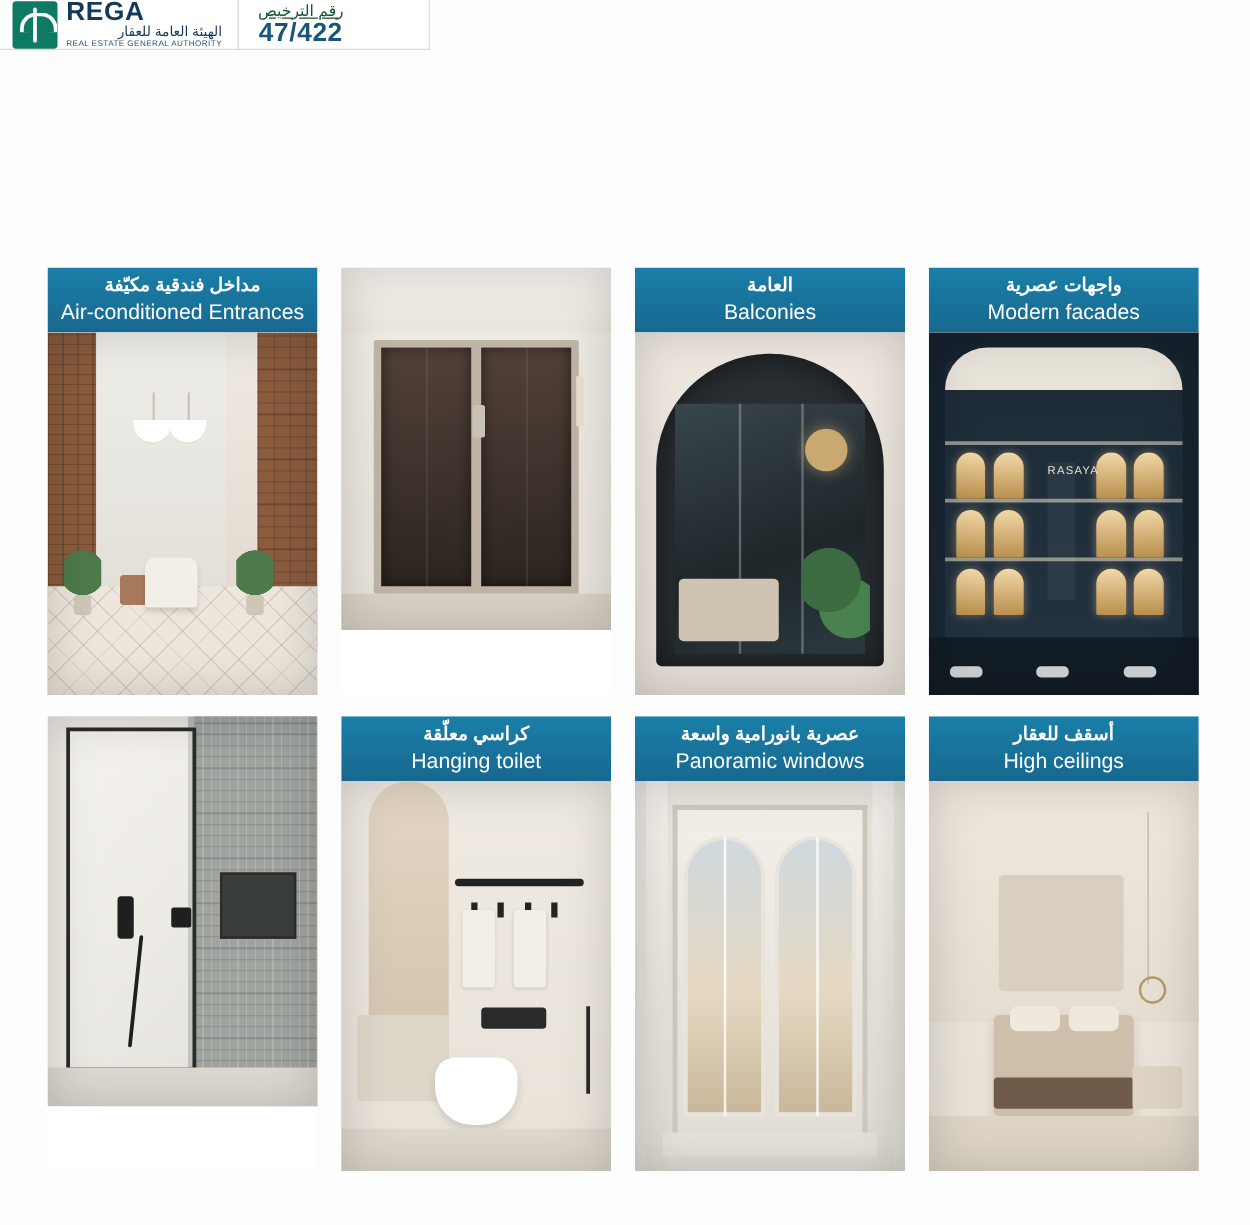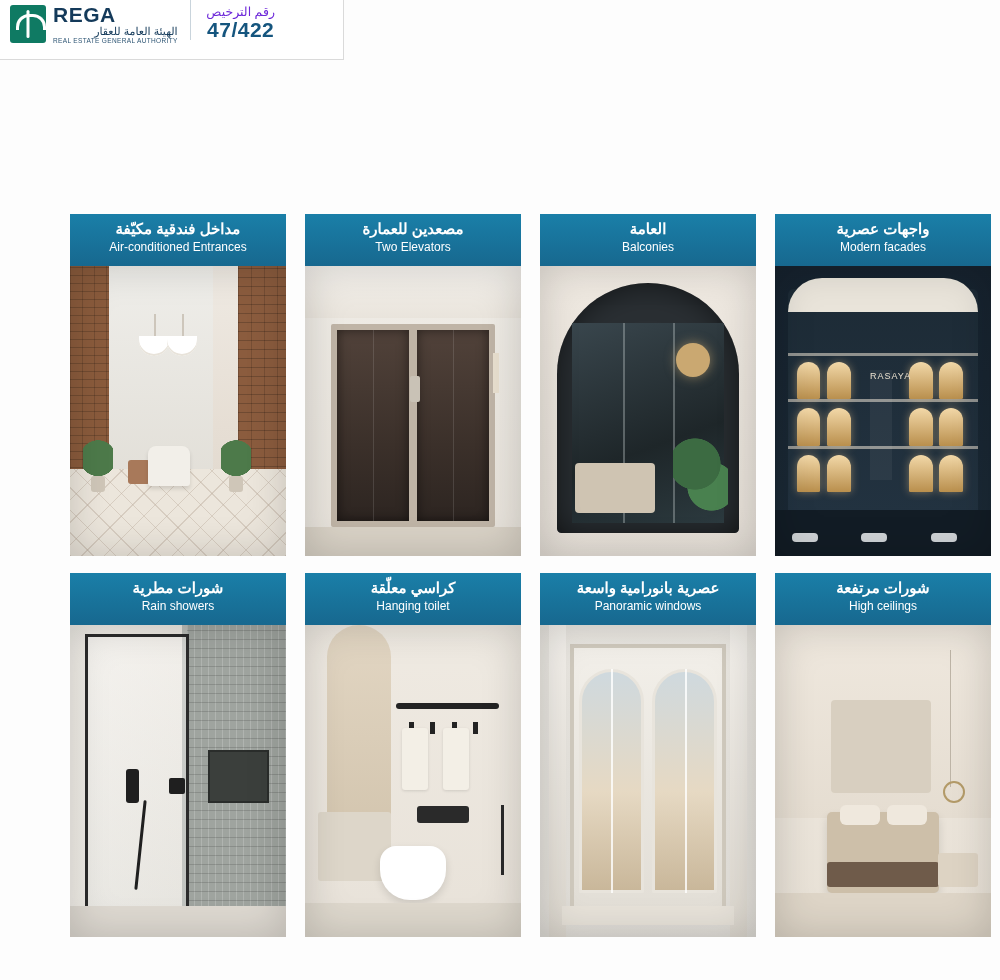--- a/index.html
+++ b/index.html
@@ -14,26 +14,26 @@
   .page {
     position: relative;
     width: 1000px; height: 980px;
     background: #fdfdfd;
   }
 
   
   .rega-badge {
     position: absolute;
     top: 0; left: 0;
-    width: 344px; height: 60px;
+    width: 344px; height: 40px;
     background: #ffffff;
     border: 1px solid #dadada;
     border-top: none; border-left: none;
     display: flex;
-    align-items: flex-start;
+    align-items: center;
     z-index: 5;
   }
   .rega-logo {
     display: flex;
     align-items: center;
     padding: 4px 8px 4px 10px;
     gap: 7px;
   }
   .rega-mark {
     width: 36px; height: 38px;
@@ -94,21 +94,22 @@
   .rega-license {
     padding: 4px 10px 4px 6px;
     text-align: center;
     color: #15557e;
     min-width: 96px;
   }
   .rega-license .lbl {
     font-size: 12.5px;
     direction: rtl;
     display: block;
-    color: #6d28d9;
+    color: #14532d;
+    text-decoration: underline;
   }
   .rega-license .num {
     font-size: 21px;
     font-weight: bold;
     display: block;
     letter-spacing: 0.5px;
     color: #15557e;
     margin-top: -1px;
   }
 
@@ -153,38 +154,37 @@
     grid-template-columns: repeat(4, 216px);
     grid-auto-rows: auto;
     column-gap: 19px;
     row-gap: 17px;
   }
   .card {
     width: 216px;
     background: #ffffff;
     overflow: hidden;
     box-shadow: 0 0 0 0 rgba(0,0,0,0);
-    margin-left: 32px;
   }
   .card-head {
     background: linear-gradient(180deg, #1a7fa8 0%, #17688f 100%);
     color: #ffffff;
     text-align: center;
     padding: 7px 6px 8px 6px;
     height: 52px;
   }
   .card-head .ar {
     direction: rtl;
     font-size: 15px;
     font-weight: bold;
     line-height: 1.1;
     display: block;
   }
   .card-head .en {
-    font-size: 12px;
+    font-size: 17px;
     display: block;
     margin-top: 3px;
     line-height: 1.1;
     font-weight: normal;
   }
   .card-img {
     width: 216px;
     height: 290px;
     position: relative;
     overflow: hidden;
@@ -339,24 +339,20 @@
           <div class="table"></div>
             <div class="chair"></div>
           <div class="plant p1"></div>
             <div class="plant p2"></div>
         </div>
         <div class="vignette"></div>
       </div>
     </div>
 
     <div class="card">
-      <div class="card-head">
-        <span class="ar">مصعدين للعمارة</span>
-        <span class="en">Two Elevators</span>
-      </div>
       <div class="card-img">
         <div class="scene elev">
           <div class="ceil"></div>
           <div class="frame"></div>
           <div class="door d1"></div>
             <div class="door d2"></div>
           <div class="panel"></div>
           <div class="sconce"></div>
           <div class="base"></div>
         </div>
@@ -415,24 +411,20 @@
           <div class="street"></div>
           <div class="car" style="left:8%"></div>
           <div class="car" style="left:40%"></div>
           <div class="car" style="left:72%"></div>
         </div>
         <div class="vignette"></div>
       </div>
     </div>
 
     <div class="card row2">
-      <div class="card-head">
-        <span class="ar">شورات مطرية</span>
-        <span class="en">Rain showers</span>
-      </div>
       <div class="card-img">
         <div class="scene shw">
           <div class="tile"></div>
           <div class="glass"></div>
           <div class="mixer"></div>
           <div class="sqr"></div>
           <div class="hose"></div>
           <div class="niche"></div>
           <div class="floor"></div>
         </div>
@@ -480,21 +472,21 @@
           <div class="col c1"></div>
             <div class="col c2"></div>
           <div class="sill"></div>
         </div>
         <div class="vignette"></div>
       </div>
     </div>
 
     <div class="card row2">
       <div class="card-head">
-        <span class="ar">شورات مرتفعة</span>
+        <span class="ar">أسقف للعقار</span>
         <span class="en">High ceilings</span>
       </div>
       <div class="card-img">
         <div class="scene bed">
           <div class="wall"></div>
           <div class="head"></div>
           <div class="lampline"></div>
             <div class="lampball"></div>
           <div class="mat"></div>
           <div class="runner"></div>

